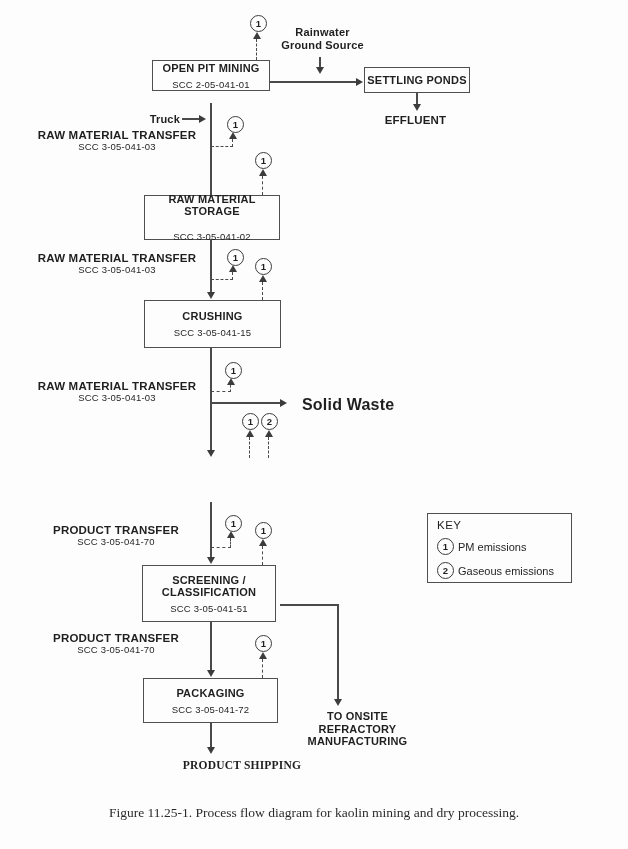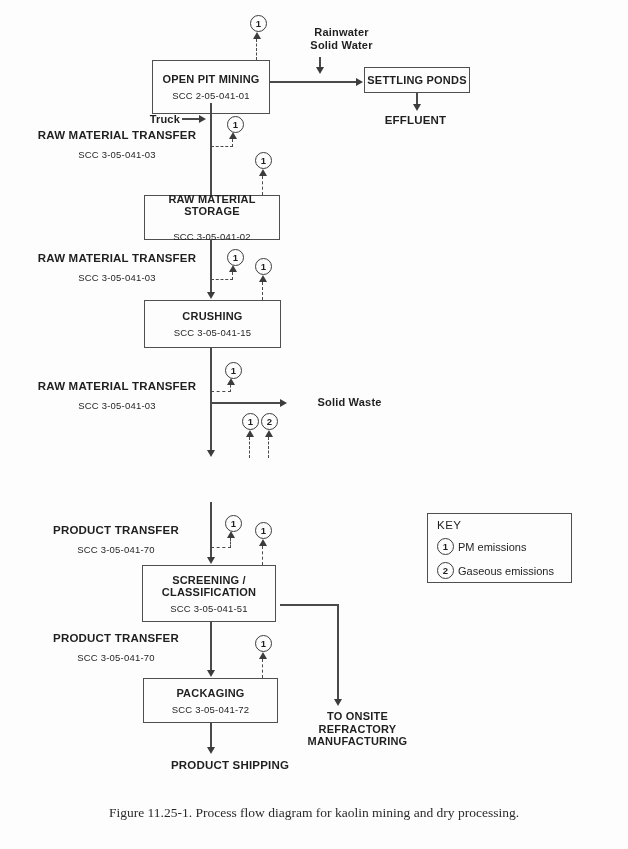--- a/index.html
+++ b/index.html
@@ -16,39 +16,39 @@
   .hdash{position:absolute;height:0;border-top:1.5px dashed #4a4a4a;}
   
   .arr-up{position:absolute;width:0;height:0;border-left:4px solid transparent;border-right:4px solid transparent;border-bottom:7px solid #3c3c3c;}
   .arr-down{position:absolute;width:0;height:0;border-left:4px solid transparent;border-right:4px solid transparent;border-top:7px solid #3c3c3c;}
   .arr-right{position:absolute;width:0;height:0;border-top:4px solid transparent;border-bottom:4px solid transparent;border-left:7px solid #3c3c3c;}
   
   .marker{position:absolute;width:15px;height:15px;border:1.2px solid #3c3c3c;border-radius:50%;background:#fdfdfd;font-size:9.5px;font-weight:bold;display:flex;align-items:center;justify-content:center;z-index:2;}
   
   .slabel{position:absolute;text-align:center;}
   .slabel .t{font-weight:bold;font-size:11.5px;letter-spacing:.2px;}
-  .slabel .s{font-size:9.5px;margin-top:8px;letter-spacing:.2px;}
+  .slabel .s{font-size:9.5px;margin-top:0;letter-spacing:.2px;}
   
   .txt{position:absolute;font-weight:bold;font-size:11px;letter-spacing:.2px;}
   .center{text-align:center;}
   
   .keybox{position:absolute;left:427px;top:513px;width:145px;height:70px;border:1.5px solid #4f4f4f;background:#fdfdfd;box-sizing:border-box;padding:5px 0 0 9px;}
   .keybox .ktitle{text-align:left;font-size:11.5px;letter-spacing:.5px;margin-right:9px;}
   .krow{display:flex;align-items:center;gap:4px;margin-top:7px;}
   .kmark{width:15px;height:15px;border:1.2px solid #3c3c3c;border-radius:50%;font-size:9.5px;font-weight:bold;display:flex;align-items:center;justify-content:center;flex:0 0 auto;}
   .krow .klabel{font-size:11px;}
   
   .caption{position:absolute;left:0;top:804px;width:628px;text-align:center;font-family:"Liberation Serif",serif;font-size:13.5px;color:#2b2b2b;line-height:18px;}
 </style>
 </head>
 <body>
 
 <div class="page">
 
-  <div class="box" style="left:152px;top:60px;width:118px;height:54px;">
+  <div class="box" style="left:152px;top:60px;width:118px;height:31px;">
     <div class="title">OPEN PIT MINING</div>
     <div class="scc">SCC 2-05-041-01</div>
   </div>
   <div class="box" style="left:364px;top:67px;width:106px;height:26px;">
     <div class="title">SETTLING PONDS</div>
   </div>
   <div class="box" style="left:144px;top:195px;width:136px;height:45px;gap:9px;">
     <div class="title">RAW MATERIAL STORAGE</div>
     <div class="scc">SCC 3-05-041-02</div>
   </div>
@@ -76,46 +76,46 @@
   <div class="vline" style="left:210px;top:622px;height:49px;"></div>
   <div class="arr-down" style="left:207px;top:670px;"></div>
   <div class="vline" style="left:210px;top:723px;height:25px;"></div>
   <div class="arr-down" style="left:207px;top:747px;"></div>
 
   <div class="hline" style="left:270px;top:81px;width:86px;"></div>
   <div class="arr-right" style="left:356px;top:78px;"></div>
   <div class="vline" style="left:416px;top:93px;height:12px;"></div>
   <div class="arr-down" style="left:413px;top:104px;"></div>
 
-  <div class="txt center" style="left:294px;top:26px;width:95px;line-height:13px;">
+  <div class="txt center" style="left:275px;top:26px;width:95px;line-height:13px;">
     <div>Rainwater</div>
-    <div>Solid Water</div>
+    <div>Ground Source</div>
   </div>
   <div class="vline" style="left:319px;top:57px;height:11px;"></div>
   <div class="arr-down" style="left:316px;top:67px;"></div>
 
   <div class="txt" style="left:140px;top:113px;width:40px;text-align:right;">Truck</div>
   <div class="hline" style="left:182px;top:118px;width:18px;"></div>
   <div class="arr-right" style="left:199px;top:115px;"></div>
 
   <div class="hline" style="left:211px;top:402px;width:70px;"></div>
   <div class="arr-right" style="left:280px;top:399px;"></div>
-  <div class="txt" style="left:302px;top:396px;width:95px;font-size:11px;text-align:center;">Solid Waste</div>
+  <div class="txt" style="left:302px;top:396px;width:95px;font-size:16px;">Solid Waste</div>
 
   <div class="hline" style="left:280px;top:604px;width:58px;"></div>
   <div class="vline" style="left:337px;top:604px;height:96px;"></div>
   <div class="arr-down" style="left:334px;top:699px;"></div>
   <div class="txt center" style="left:290px;top:710px;width:135px;line-height:12.5px;">
     <div>TO ONSITE</div>
     <div>REFRACTORY</div>
     <div>MANUFACTURING</div>
   </div>
 
   <div class="txt center" style="left:363px;top:114px;width:105px;font-size:11.5px;">EFFLUENT</div>
-  <div class="txt center" style="left:150px;top:759px;width:160px;font-size:11.5px;">PRODUCT SHIPPING</div>
+  <div class="txt center" style="left:162px;top:759px;width:160px;font-size:11.5px;font-family:Liberation Serif, serif;">PRODUCT SHIPPING</div>
 
   <div class="marker" style="left:250px;top:15px;">1</div>
   <div class="arr-up" style="left:253px;top:32px;"></div>
   <div class="vdash" style="left:256px;top:39px;height:21px;"></div>
 
   <div class="marker" style="left:255px;top:152px;">1</div>
   <div class="arr-up" style="left:259px;top:169px;"></div>
   <div class="vdash" style="left:262px;top:176px;height:19px;"></div>
 
   <div class="marker" style="left:255px;top:258px;">1</div>

